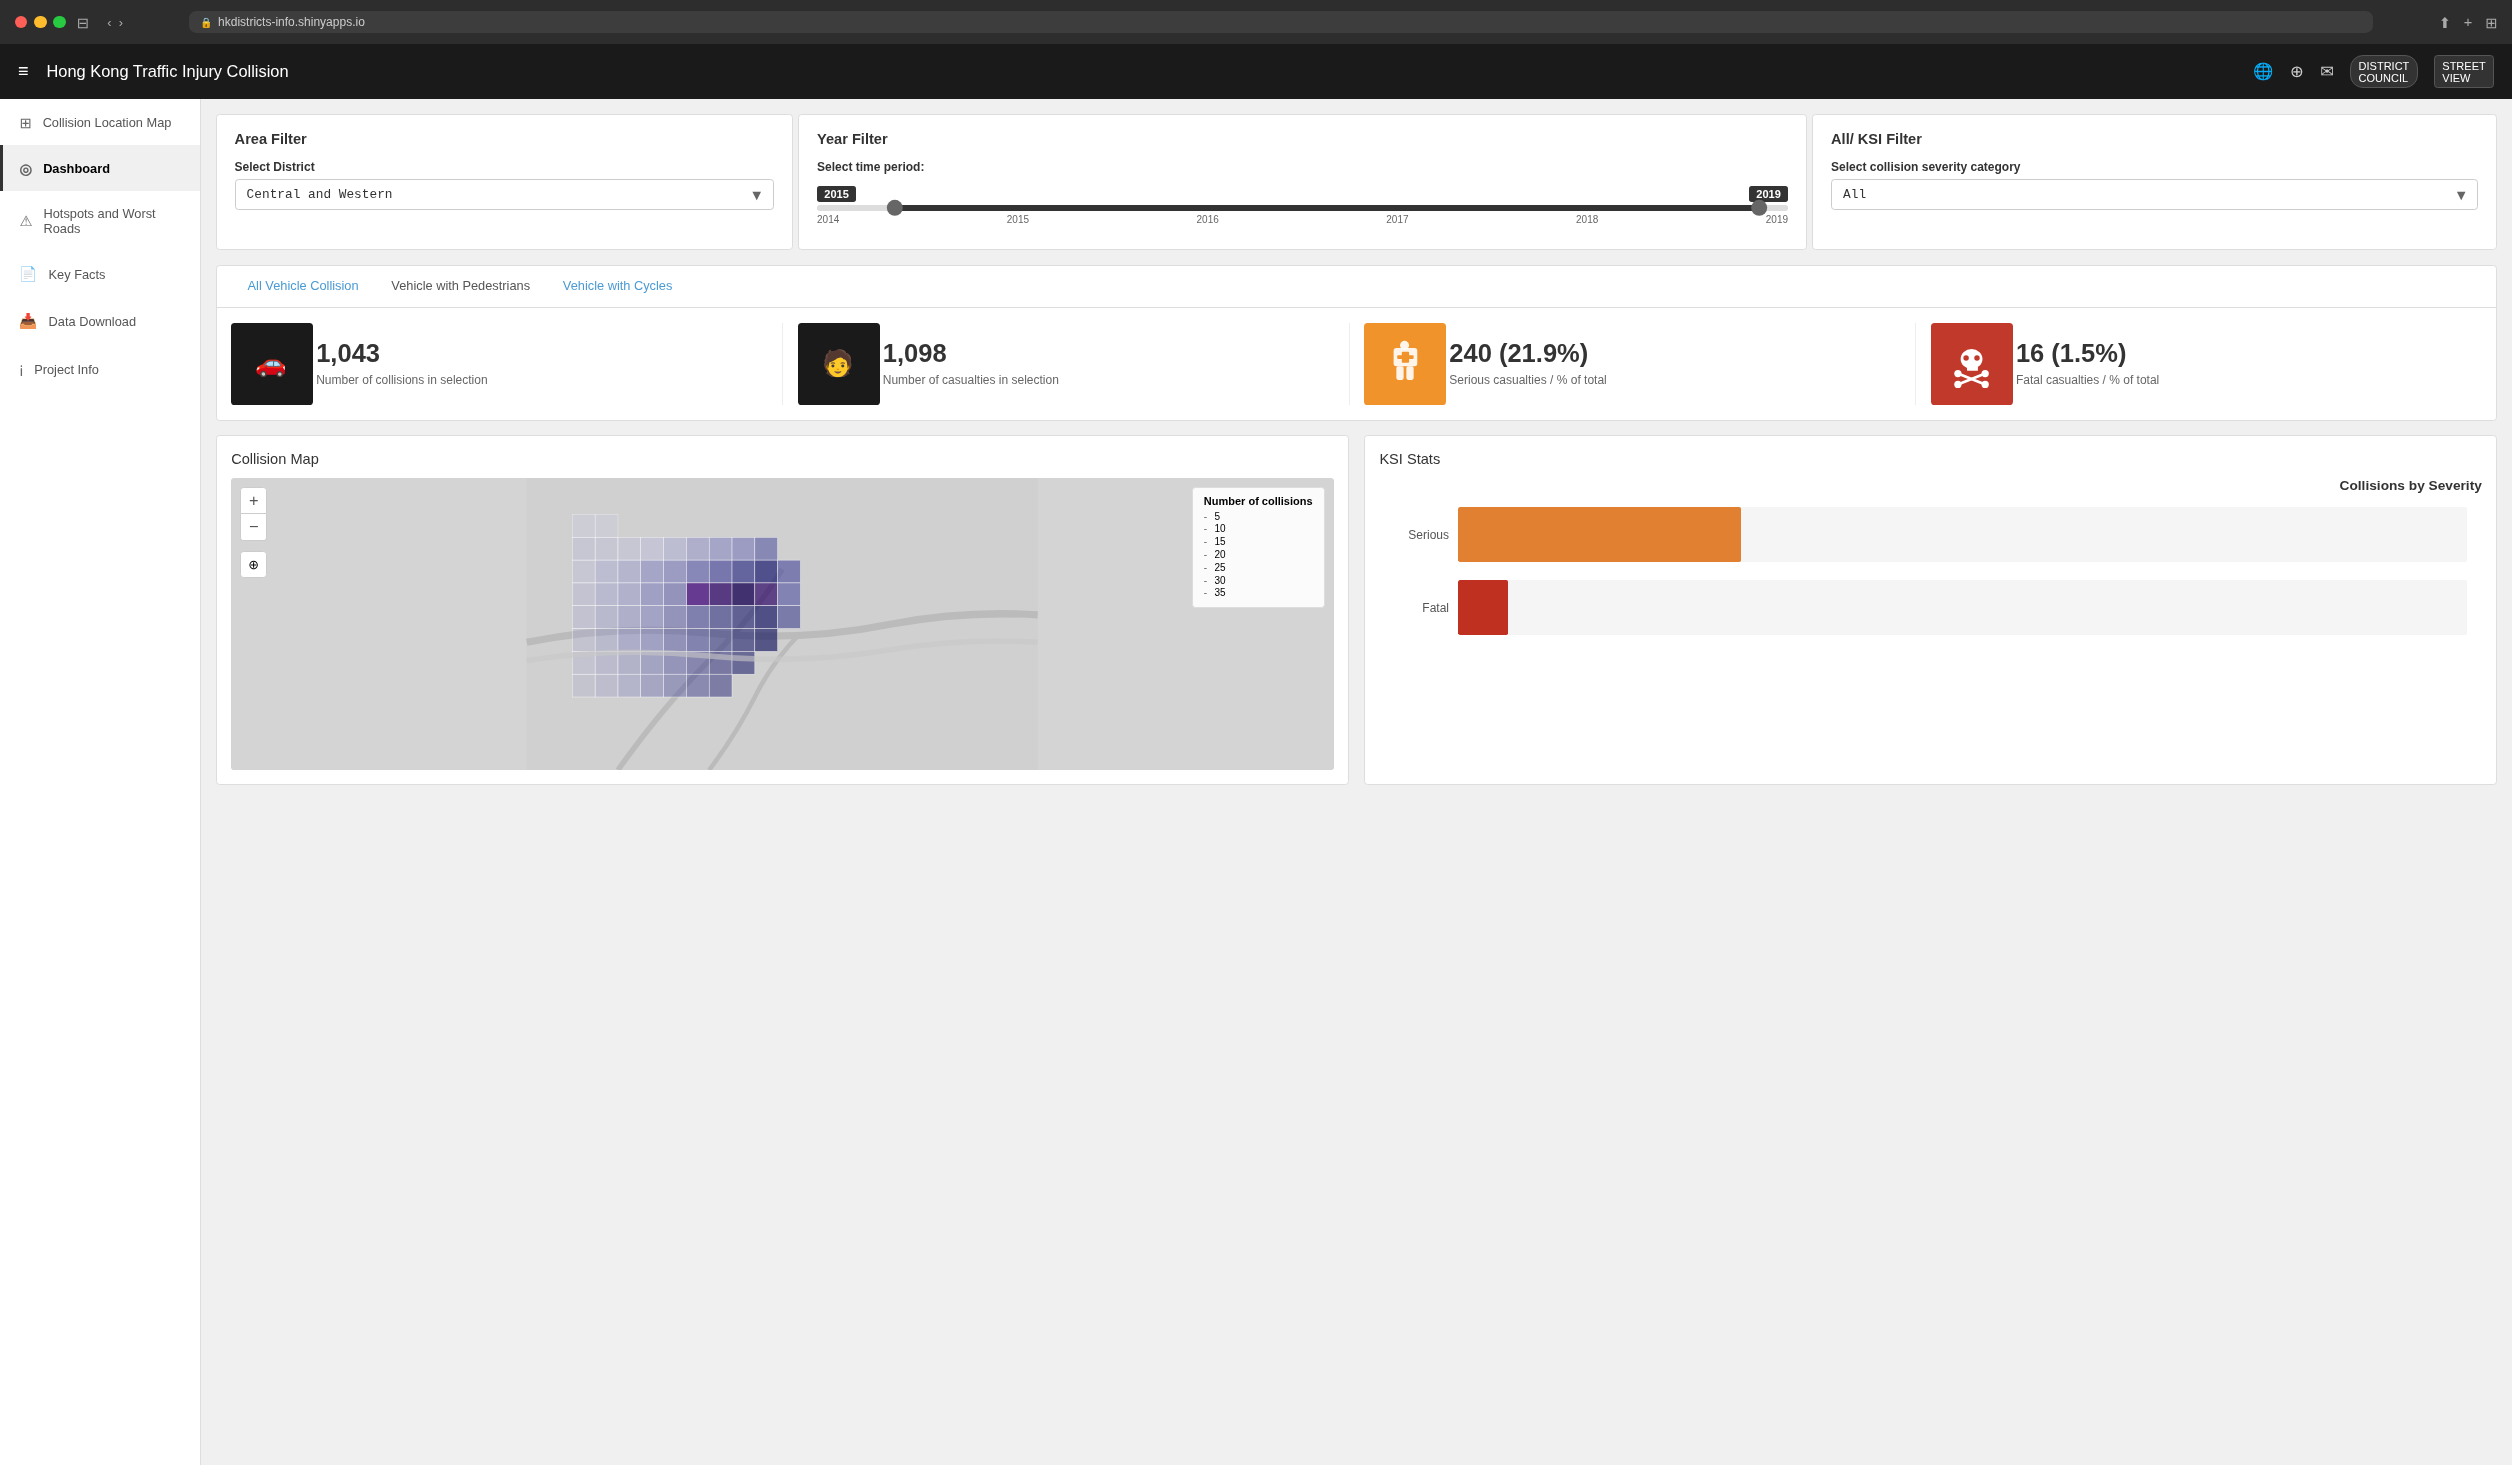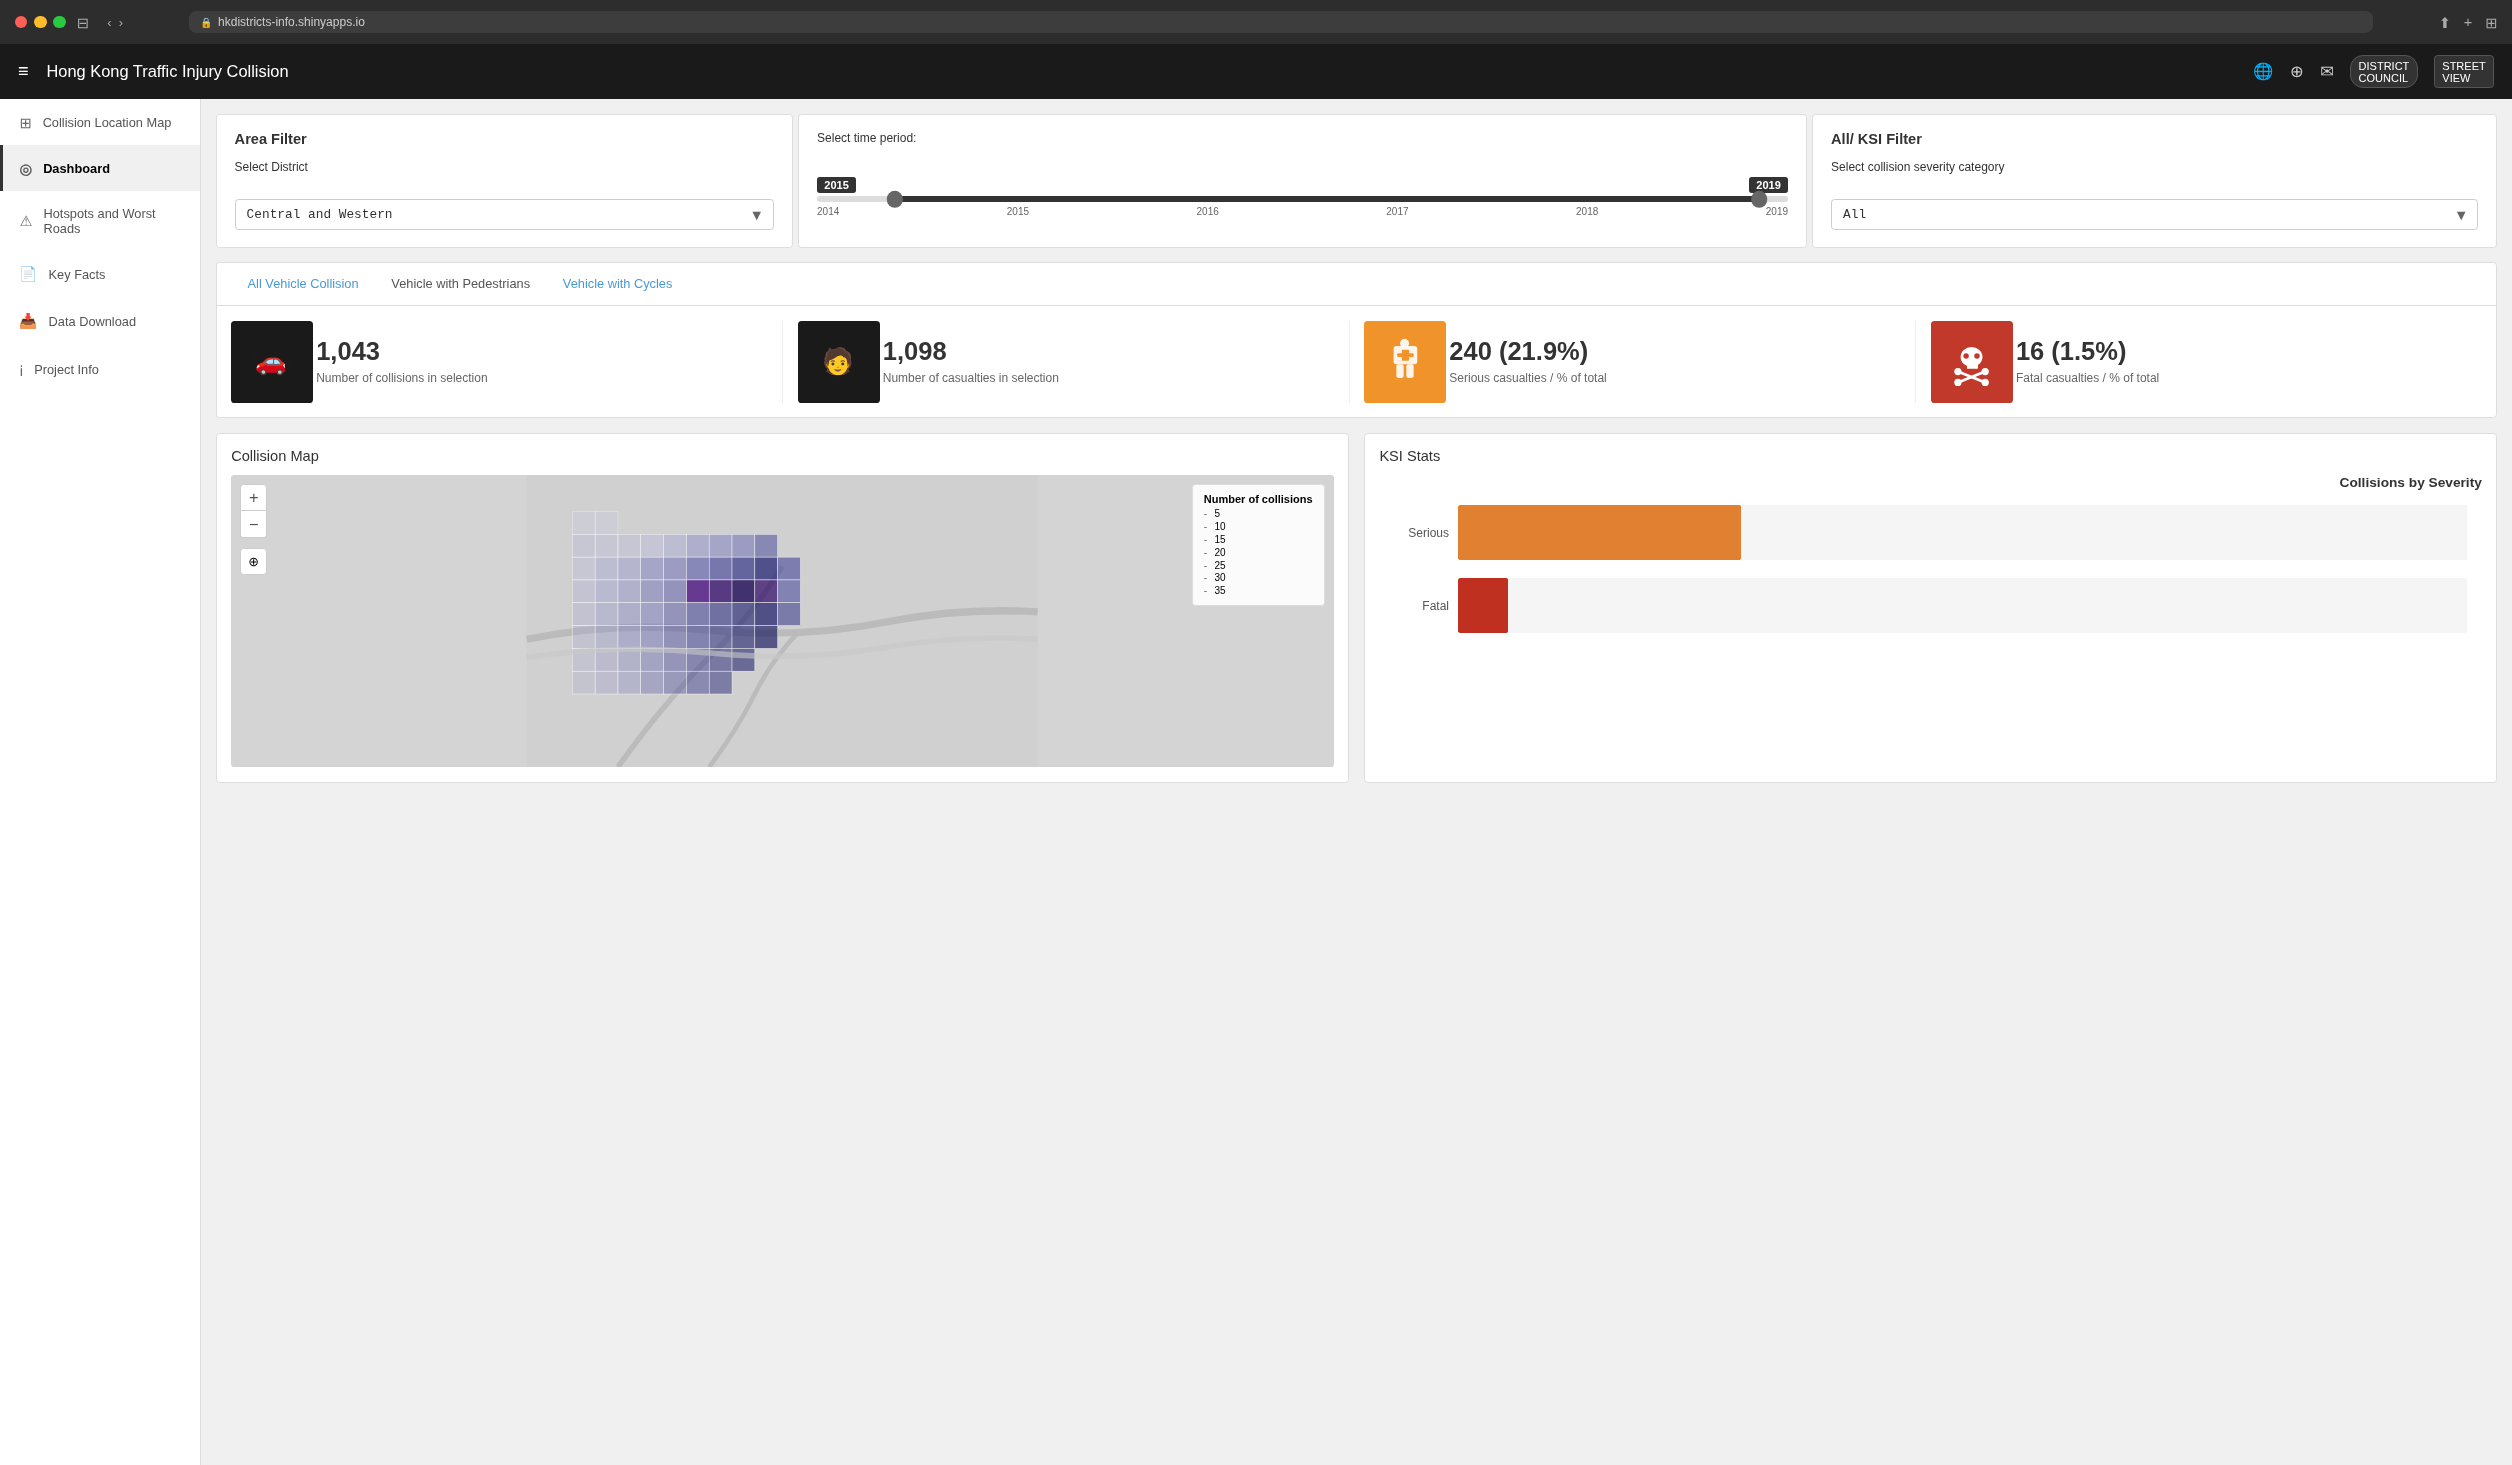--- a/index.html
+++ b/index.html
@@ -110,21 +110,21 @@
     .filter-card {
       background: white;
       border: 0.9px solid #ddd;
       border-radius: 3.6px;
       padding: 16.4px 18px;
     }
     .filter-card.area { flex: 1; }
     .filter-card.year { flex: 1.8; }
     .filter-card.ksi { flex: 1.2; }
     .filter-title { font-size: 14.6px; font-weight: 600; margin-bottom: 12.8px; color: #333; }
-    .filter-label { font-size: 12px; color: #333; margin-bottom: 25px; font-weight: 400; }
+    .filter-label { font-size: 12px; color: #333; margin-bottom: 5px; font-weight: 700; }
 
     
     .select-wrapper {
       position: relative;
       border: 0.9px solid #ccc;
       border-radius: 3.6px;
       background: white;
     }
     .select-field {
       width: 100%;
@@ -421,20 +421,21 @@
               <option>Central and Western</option>
               <option>Wan Chai</option>
               <option>Eastern</option>
               <option>Southern</option>
             </select>
             <span class="select-arrow">▼</span>
           </div>
         </div>
 
         <div class="filter-card year">
+          <div class="filter-title">Year Filter</div>
           <div class="filter-label">Select time period:</div>
           <div class="year-slider-container">
             <div class="year-labels-top">
               <span class="year-marker">2015</span>
               <span class="year-marker">2019</span>
             </div>
             <div class="slider-track">
               <div class="slider-fill"></div>
               <div class="slider-thumb left"></div>
               <div class="slider-thumb right"></div>

